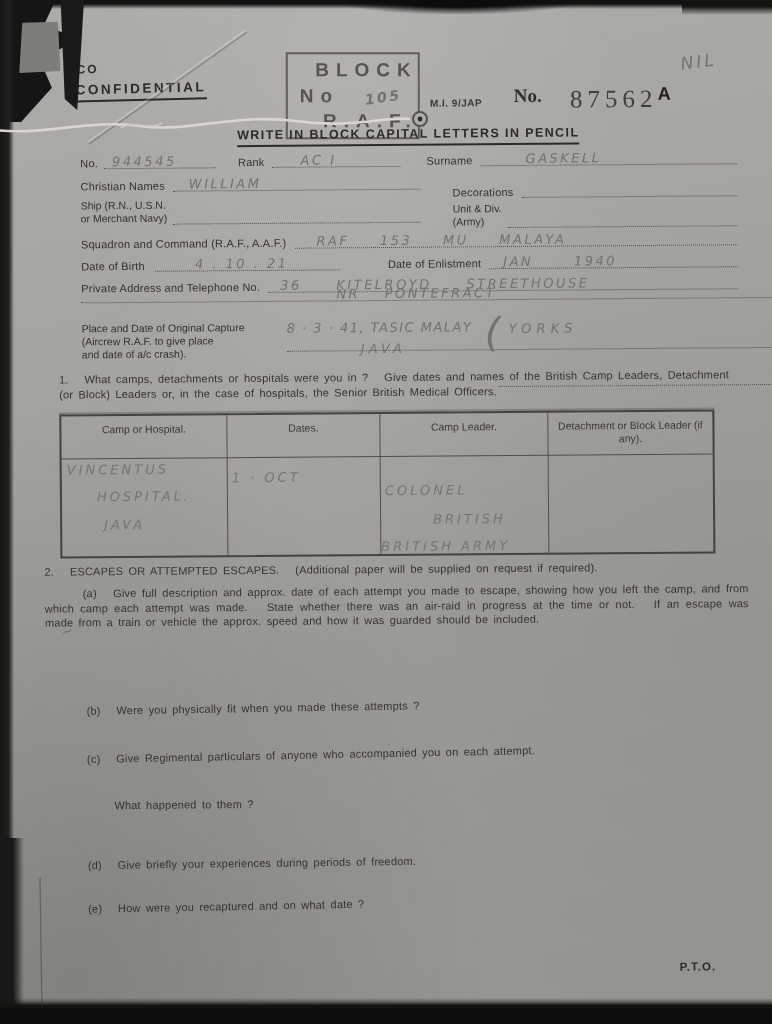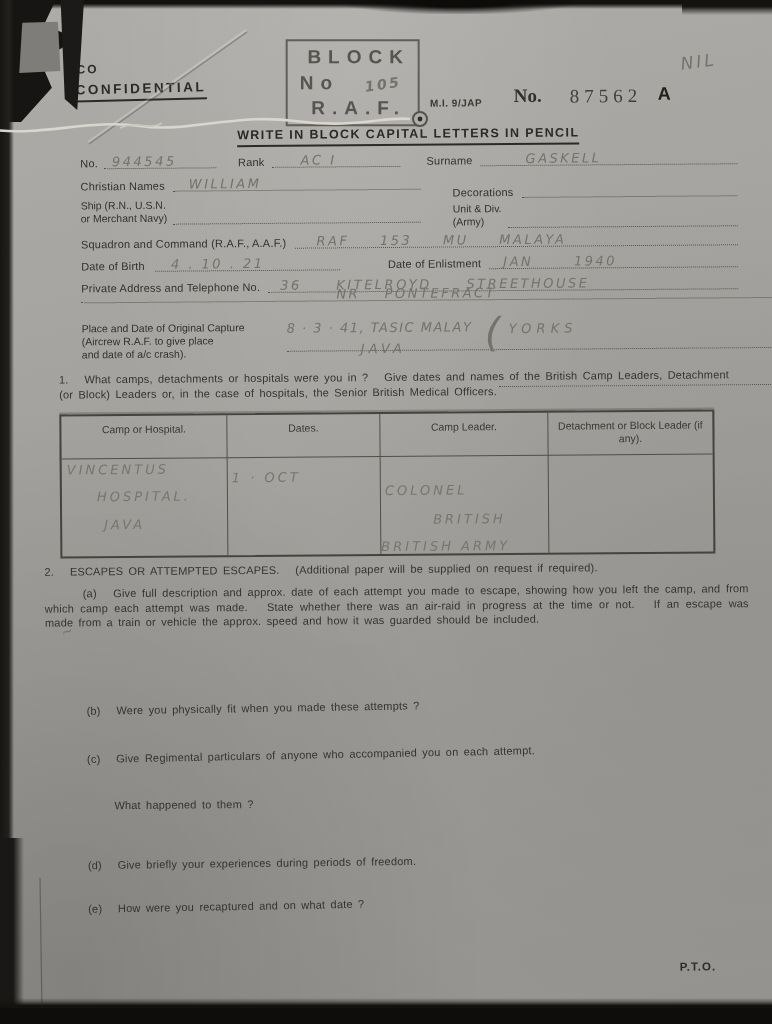--- a/index.html
+++ b/index.html
@@ -18,21 +18,21 @@
   .abs { position:absolute; }
   .lbl { font-size:11px; color:#33312d; white-space:nowrap; letter-spacing:.2px; }
   .lbl2 { font-size:10.5px; line-height:13px; color:#33312d; white-space:nowrap; }
   .typed { font-size:11px; color:#35332f; line-height:15px; white-space:pre-wrap; letter-spacing:.2px; word-spacing:2px; }
   .bold { font-weight:bold; }
   .row { display:flex; align-items:flex-end; }
   .dotline { border-bottom:1px dotted rgba(72,70,65,.85); position:relative; height:15px; }
   .grow { flex:1; }
   .pencil { font-family:"DejaVu Sans", sans-serif; font-style:italic; color:#73726b; letter-spacing:2.5px; font-size:13px; white-space:nowrap; }
   .dotline > .pencil { position:absolute; left:8px; bottom:-1px; }
-  .stamp { border:2px solid rgba(62,60,55,.7); color:rgba(74,72,67,.88); text-align:center; }
+  .stamp { border:2px solid rgba(62,60,55,.7); color:rgba(74,72,67,.88); text-align:right;margin-top:13px; }
   .stamp .sline { font-weight:bold; font-size:19px; letter-spacing:7px; padding-left:12px; }
   .underl { border-bottom:2px solid #2c2a27; padding-bottom:3px; }
   .t { position:absolute; left:60px; top:412px; width:655px; border:2px solid #45433e; box-shadow:0 -2px 0 rgba(60,58,54,.3); }
   .thead, .tbody { display:grid; grid-template-columns:166px 153px 168px 1fr; }
   .thead > div { padding:7px 8px 9px; text-align:center; font-size:10.5px; line-height:13px; color:#3a3833; border-right:1px solid #504e49; border-bottom:1px solid #504e49; }
   .thead > div:last-child, .tbody > div:last-child { border-right:none; }
   .tbody > div { position:relative; height:97px; border-right:1px solid #504e49; }
   .cellpencil { position:absolute; font-family:"DejaVu Sans",sans-serif; font-style:italic; color:#76756e; letter-spacing:3px; font-size:13px; white-space:nowrap; }
   .wsw { word-spacing:24px; }
   .edge { position:absolute; pointer-events:none; }
@@ -52,21 +52,21 @@
       <div class="sline" style="margin-top:5px;">BLOCK</div>
       <div class="sline" style="margin-top:4px;display:flex;align-items:baseline;">
         <span>No</span>
         <span class="pencil" style="margin-left:26px;font-size:14px;transform:rotate(-8deg);">105</span>
       </div>
       <div class="sline" style="margin-top:3px;">R.A.F.</div>
     </div>
 
     <div class="abs bold" style="left:433px;top:98px;font-size:10px;letter-spacing:.5px;color:#3b3934;">M.I. 9/JAP</div>
     <div class="abs bold" style="left:517px;top:86px;font-size:19px;font-family:'Liberation Serif',serif;color:#32302c;">No.</div>
-    <div class="abs" style="left:573px;top:87px;font-size:19px;font-family:'Liberation Serif',serif;letter-spacing:5px;color:#413f3a;">87562</div>
+    <div class="abs" style="left:573px;top:87px;font-size:25px;font-family:'Liberation Serif',serif;letter-spacing:5px;color:#413f3a;">87562</div>
     <div class="abs bold" style="left:661px;top:86px;font-size:18px;color:#232119;">A</div>
     <div class="abs pencil" style="left:684px;top:54px;font-size:17px;transform:rotate(-7deg);letter-spacing:3px;">NIL</div>
 
     <div class="abs bold underl" style="left:240px;top:127px;font-size:12.5px;letter-spacing:1.4px;color:#2c2a27;">WRITE IN BLOCK CAPITAL LETTERS IN PENCIL</div>
 
     <div class="abs row" style="left:83px;top:152px;right:32px;">
       <span class="lbl">No.</span>
       <span class="dotline" style="width:112px;margin-left:6px;">
         <span class="pencil">944545</span>
       </span>
@@ -109,21 +109,21 @@
     <div class="abs row" style="left:83px;top:233px;right:32px;">
       <span class="lbl">Squadron and Command (R.A.F., A.A.F.)</span>
       <span class="dotline grow" style="margin-left:8px;">
         <span class="pencil wsw" style="left:22px;">RAF 153 MU MALAYA</span>
       </span>
     </div>
 
     <div class="abs row" style="left:83px;top:255px;right:32px;">
       <span class="lbl">Date of Birth</span>
       <span class="dotline" style="width:185px;margin-left:10px;">
-        <span class="pencil" style="left:16px;">4 . 10 . 21</span>
+        <span class="pencil" style="left:40px;">4 . 10 . 21</span>
       </span>
       <span class="lbl" style="margin-left:48px;">Date of Enlistment</span>
       <span class="dotline grow" style="margin-left:8px;">
         <span class="pencil" style="left:14px;word-spacing:34px;">JAN 1940</span>
       </span>
     </div>
 
     <div class="abs row" style="left:83px;top:277px;right:32px;">
       <span class="lbl">Private Address and Telephone No.</span>
       <span class="dotline grow" style="margin-left:8px;">

